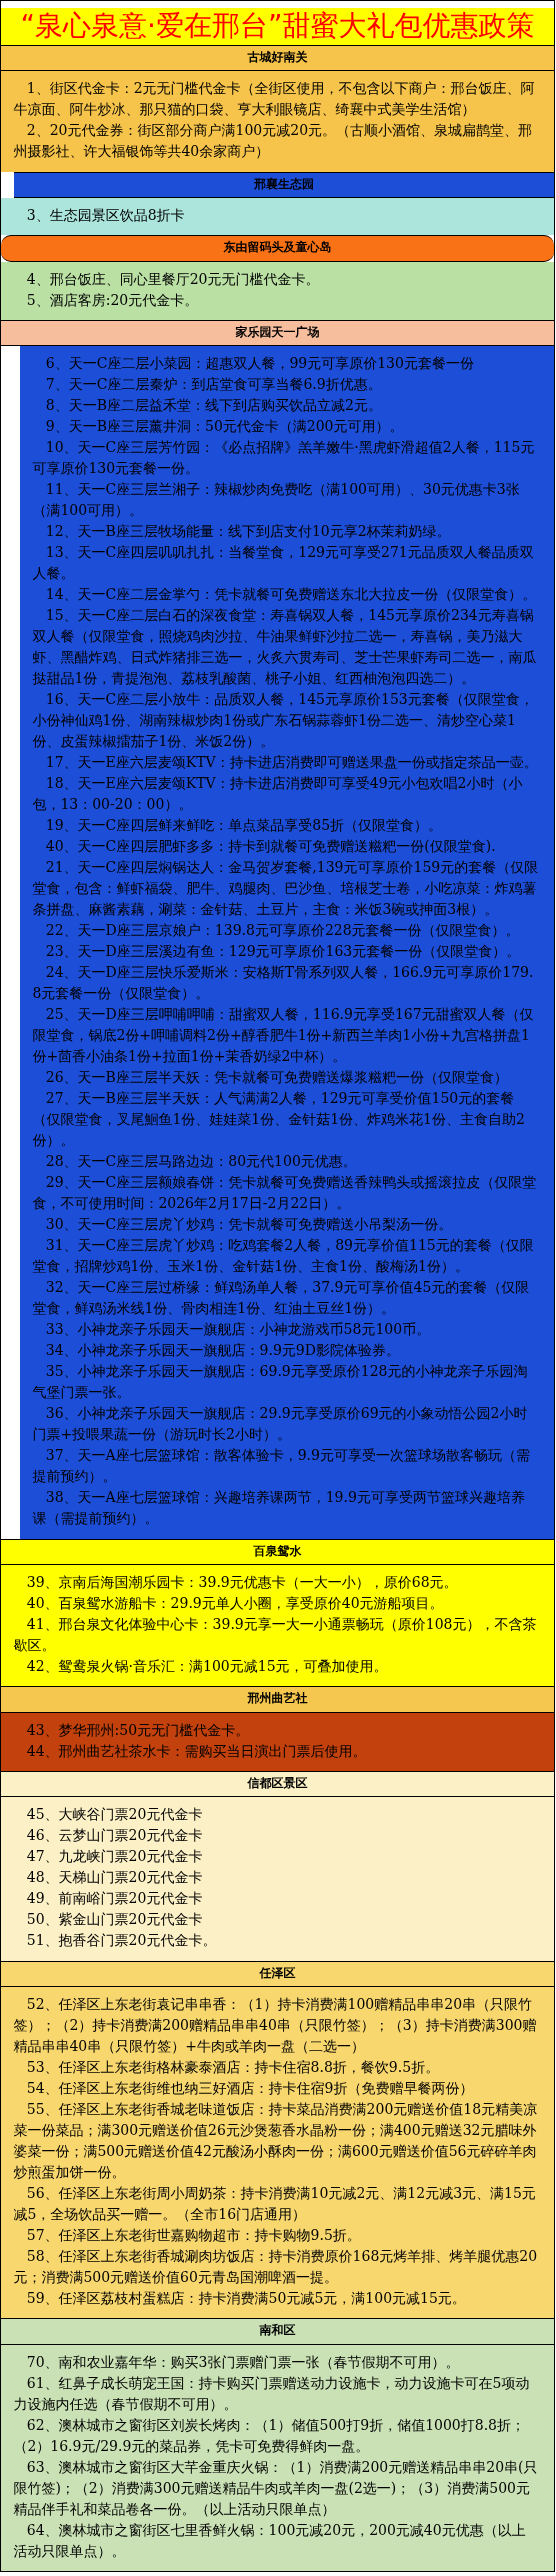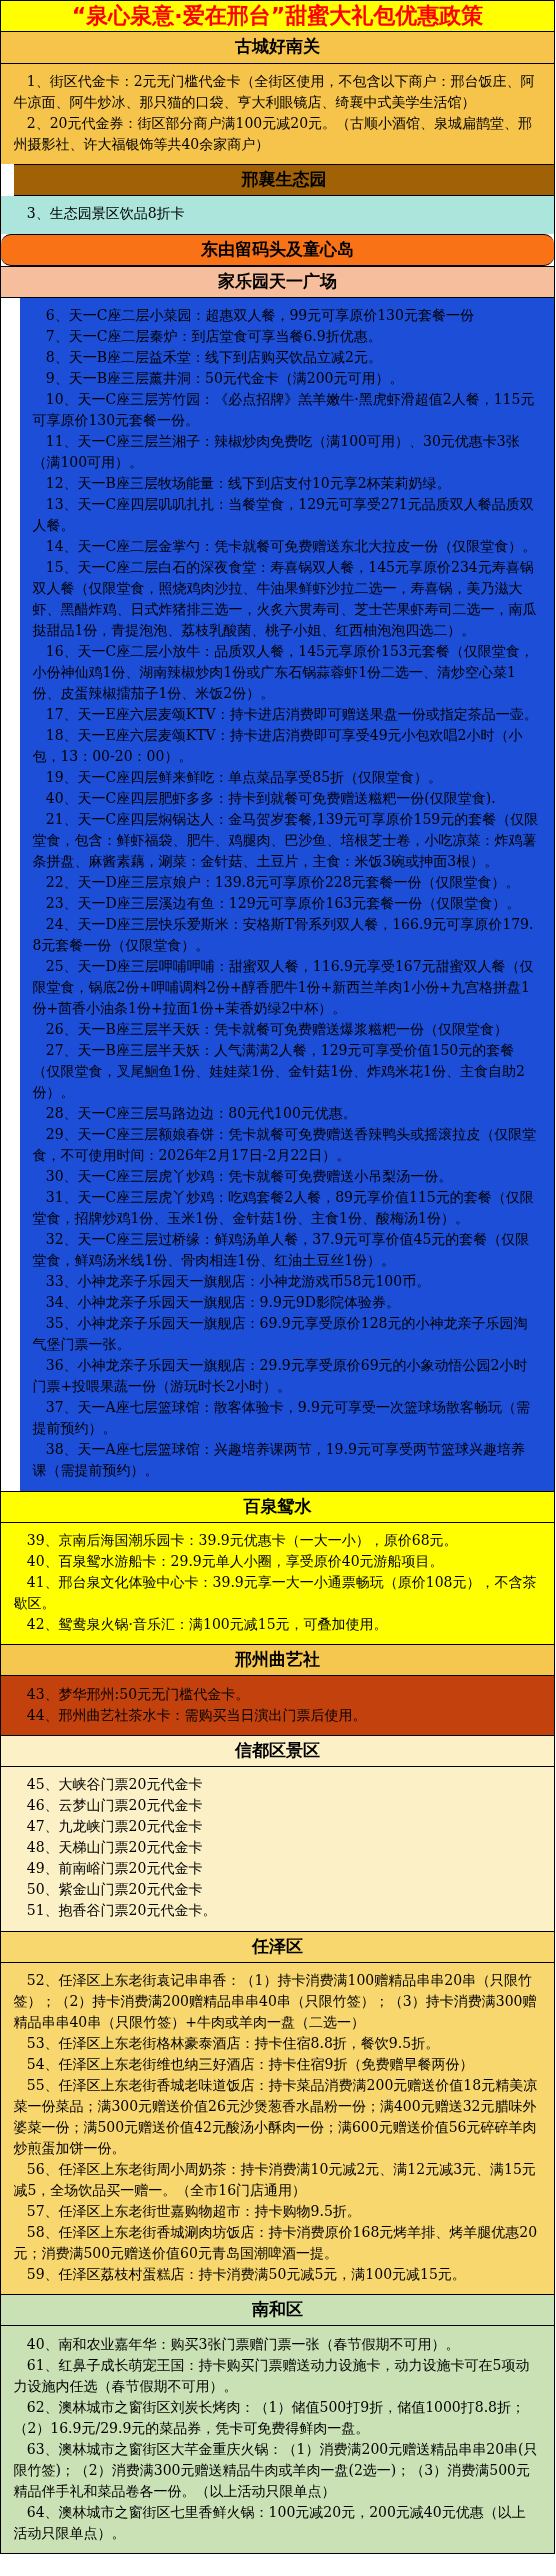--- a/index.html
+++ b/index.html
@@ -7,30 +7,31 @@
     width: 553px;
     margin: 0;
     border: 1.5px solid #000000;
     background: #ffffff;
     font-family: "DejaVu Serif", "Liberation Serif", serif;
   }
   .title {
     background: #FFFF00;
     color: #FF0000;
     font-family: "DejaVu Sans", "Liberation Sans", sans-serif;
-    font-weight: bold;
-    font-size: 22px;
+    font-weight: normal;
+    font-size: 28px;
     line-height: 1.1;
     text-align: center;
     padding: 2.6px 5.2px 3.6px 5.2px;
+    margin-top: 7px;
   }
   .sec-header {
     font-family: "DejaVu Sans", "Liberation Sans", sans-serif;
     font-weight: bold;
-    font-size: 17px;
+    font-size: 12px;
     color: #000000;
     text-align: center;
     padding: 3.1px 0 4.1px 0;
     border-top: 1.5px solid #000000;
     border-bottom: 1.5px solid #000000;
   }
   .sec-body {
     padding: 7.2px 15.5px 9.3px 12.4px;
   }
   .item {
@@ -46,25 +47,29 @@
 <body>
 
 <div class="doc">
   <div class="title">“泉心泉意·爱在邢台”甜蜜大礼包优惠政策</div>
   <div id="sections">
       <div class="sec-header" style="background: rgb(246, 196, 74);">古城好南关</div>
       <div class="sec-body" style="background: rgb(246, 196, 74);">
         <div class="item">1、街区代金卡：2元无门槛代金卡（全街区使用，不包含以下商户：邢台饭庄、阿牛凉面、阿牛炒冰、那只猫的口袋、亨大利眼镜店、绮襄中式美学生活馆）</div>
         <div class="item">2、20元代金券：街区部分商户满100元减20元。（古顺小酒馆、泉城扁鹊堂、邢州摄影社、许大福银饰等共40余家商户）</div>
       </div>
-      <div class="sec-header" style="background: #a16207; margin-left: 13px;">邢襄生态园</div>
+      <div class="sec-header" style="background: #1d4ed8; margin-left: 13px;">邢襄生态园</div>
       <div class="sec-body" style="background: rgb(171, 229, 220);">
         <div class="item">3、生态园景区饮品8折卡</div>
       </div>
       <div class="sec-header" style="background: #f97316; border-radius: 10px;">东由留码头及童心岛</div>
+      <div class="sec-body" style="background: rgb(186, 224, 164);">
+        <div class="item">4、邢台饭庄、同心里餐厅20元无门槛代金卡。</div>
+        <div class="item">5、酒店客房:20元代金卡。</div>
+      </div>
       <div class="sec-header" style="background: rgb(246, 190, 156);">家乐园天一广场</div>
       <div class="sec-body" style="background: #1d4ed8; margin-left: 19px;">
         <div class="item">6、天一C座二层小菜园：超惠双人餐，99元可享原价130元套餐一份</div>
         <div class="item">7、天一C座二层秦炉：到店堂食可享当餐6.9折优惠。</div>
         <div class="item">8、天一B座二层益禾堂：线下到店购买饮品立减2元。</div>
         <div class="item">9、天一B座三层薰井洞：50元代金卡（满200元可用）。</div>
         <div class="item">10、天一C座三层芳竹园：《必点招牌》羔羊嫩牛·黑虎虾滑超值2人餐，115元可享原价130元套餐一份。</div>
         <div class="item">11、天一C座三层兰湘子：辣椒炒肉免费吃（满100可用）、30元优惠卡3张（满100可用）。</div>
         <div class="item">12、天一B座三层牧场能量：线下到店支付10元享2杯茉莉奶绿。</div>
         <div class="item">13、天一C座四层叽叽扎扎：当餐堂食，129元可享受271元品质双人餐品质双人餐。</div>
@@ -122,21 +127,21 @@
         <div class="item">53、任泽区上东老街格林豪泰酒店：持卡住宿8.8折，餐饮9.5折。</div>
         <div class="item">54、任泽区上东老街维也纳三好酒店：持卡住宿9折（免费赠早餐两份）</div>
         <div class="item">55、任泽区上东老街香城老味道饭店：持卡菜品消费满200元赠送价值18元精美凉菜一份菜品；满300元赠送价值26元沙煲葱香水晶粉一份；满400元赠送32元腊味外婆菜一份；满500元赠送价值42元酸汤小酥肉一份；满600元赠送价值56元碎碎羊肉炒煎蛋加饼一份。</div>
         <div class="item">56、任泽区上东老街周小周奶茶：持卡消费满10元减2元、满12元减3元、满15元减5，全场饮品买一赠一。（全市16门店通用）</div>
         <div class="item">57、任泽区上东老街世嘉购物超市：持卡购物9.5折。</div>
         <div class="item">58、任泽区上东老街香城涮肉坊饭店：持卡消费原价168元烤羊排、烤羊腿优惠20元；消费满500元赠送价值60元青岛国潮啤酒一提。</div>
         <div class="item">59、任泽区荔枝村蛋糕店：持卡消费满50元减5元，满100元减15元。</div>
       </div>
       <div class="sec-header" style="background: rgb(201, 225, 180);">南和区</div>
       <div class="sec-body" style="background: rgb(201, 225, 180);">
-        <div class="item">40、南和农业嘉年华：购买3张门票赠门票一张（春节假期不可用）。</div>
+        <div class="item">70、南和农业嘉年华：购买3张门票赠门票一张（春节假期不可用）。</div>
         <div class="item">61、红鼻子成长萌宠王国：持卡购买门票赠送动力设施卡，动力设施卡可在5项动力设施内任选（春节假期不可用）。</div>
         <div class="item">62、澳林城市之窗街区刘炭长烤肉：（1）储值500打9折，储值1000打8.8折；（2）16.9元/29.9元的菜品券，凭卡可免费得鲜肉一盘。</div>
         <div class="item">63、澳林城市之窗街区大芊金重庆火锅：（1）消费满200元赠送精品串串20串(只限竹签)；（2）消费满300元赠送精品牛肉或羊肉一盘(2选一)；（3）消费满500元精品伴手礼和菜品卷各一份。（以上活动只限单点）</div>
         <div class="item">64、澳林城市之窗街区七里香鲜火锅：100元减20元，200元减40元优惠（以上活动只限单点）。</div>
       </div>
     </div>
 </div>
 
 
 </body></html>

